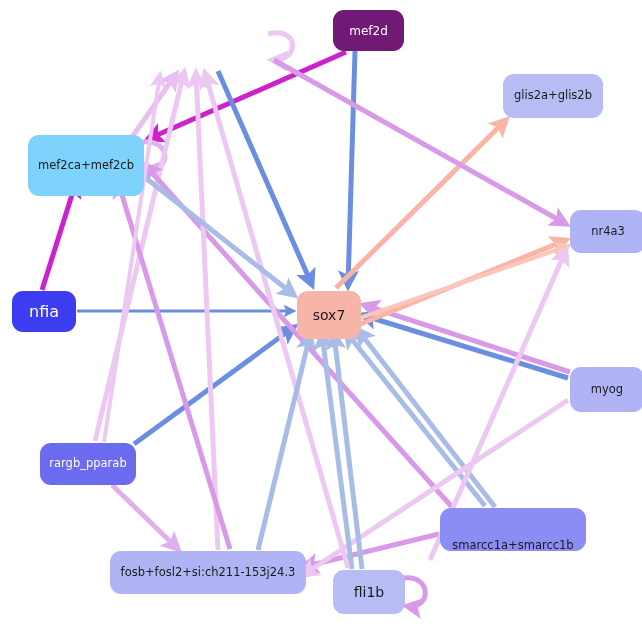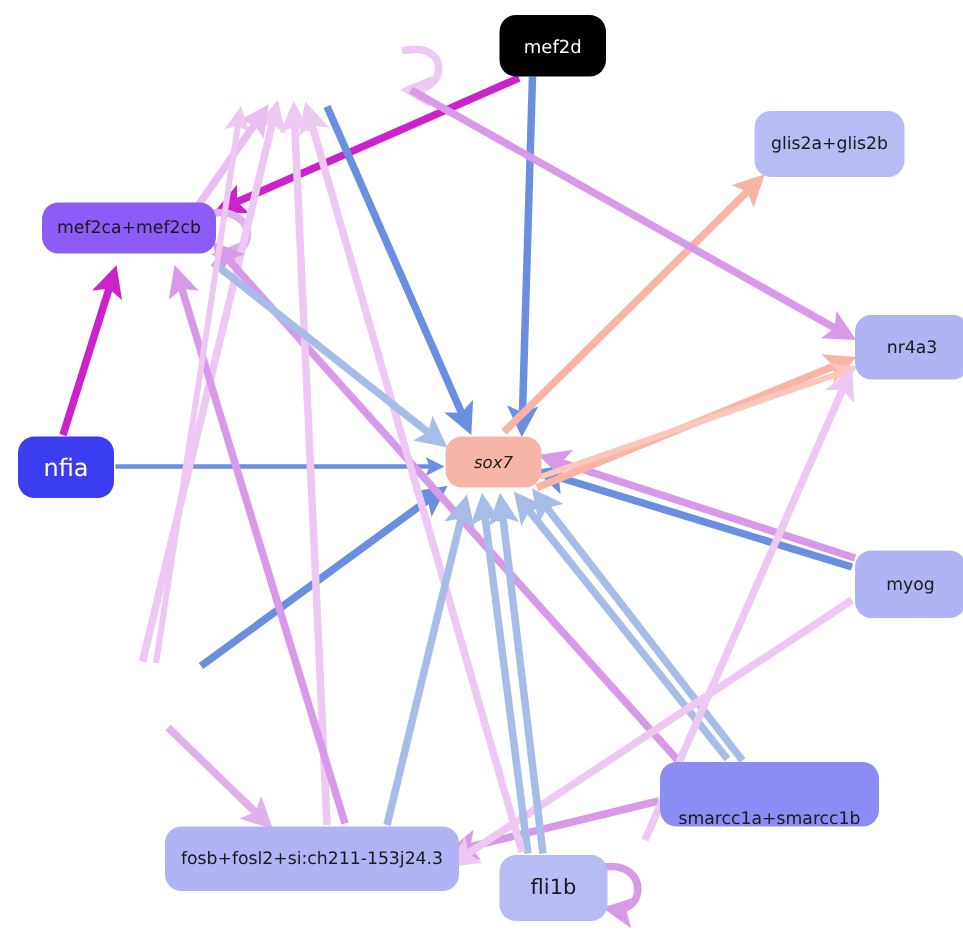--- a/index.html
+++ b/index.html
@@ -72,40 +72,43 @@
       <path d="M 336 288 L 506 120" stroke="#f9b4a6" stroke-width="5" fill="none" stroke-linecap="butt" marker-end="url(#ah-6)"></path>
       <path d="M 358 325 L 566 240" stroke="#f9b4a6" stroke-width="5" fill="none" stroke-linecap="butt" marker-end="url(#ah-6)"></path>
       <path d="M 360 318 L 568 246" stroke="#fbc6bb" stroke-width="4" fill="none" stroke-linecap="butt" marker-end="url(#ah-7)"></path>
       <path d="M 274 60 L 566 224" stroke="#d89ae8" stroke-width="5" fill="none" stroke-linecap="butt" marker-end="url(#ah-4)"></path>
       <path d="M 142 175 L 294 295" stroke="#a8bce8" stroke-width="5" fill="none" stroke-linecap="butt" marker-end="url(#ah-5)"></path>
       <path d="M 430 560 L 566 250" stroke="#edc8f2" stroke-width="5" fill="none" stroke-linecap="butt" marker-end="url(#ah-2)"></path>
       <path d="M 130 140 L 176 74" stroke="#e8bff0" stroke-width="5" fill="none" stroke-linecap="butt" marker-end="url(#ah-8)"></path>
       <path d="M 230 549 L 118 182" stroke="#d89ae8" stroke-width="5" fill="none" stroke-linecap="butt" marker-end="url(#ah-4)"></path>
       <path d="M 104 442 L 160 75" stroke="#edc8f2" stroke-width="4" fill="none" stroke-linecap="butt" marker-end="url(#ah-2)"></path>
     </svg>
-    <div class="node" style="left: 333px; top: 10px; width: 71px; height: 41px; background: #000000; color: rgb(255, 255, 255); font-size: 12px;">
+    <div class="node" style="left: 333px; top: 10px; width: 71px; height: 41px; background: #701a75; color: rgb(255, 255, 255); font-size: 12px;">
       <span>mef2d</span>
     </div>
     <div class="node" style="left: 463px; top: 74px; width: 100px; height: 44px; background: rgb(184, 188, 245); color: rgb(26, 26, 26); font-size: 11.5px; margin-left: 40px;">
       <span>glis2a+glis2b</span>
     </div>
-    <div class="node" style="left: 28px; top: 135px; width: 116px; height: 34px; background: #8b5cf6; color: rgb(26, 26, 26); font-size: 11.5px;">
+    <div class="node" style="left: 28px; top: 135px; width: 116px; height: 61px; background: #7dd3fc; color: rgb(26, 26, 26); font-size: 11.5px;">
       <span>mef2ca+mef2cb</span>
     </div>
     <div class="node" style="left: 570px; top: 210px; width: 76px; height: 43px; background: rgb(176, 180, 245); color: rgb(26, 26, 26); font-size: 11.5px;">
       <span>nr4a3</span>
     </div>
     <div class="node" style="left: 12px; top: 291px; width: 64px; height: 41px; background: rgb(60, 60, 240); color: rgb(255, 255, 255); font-size: 16px;">
       <span>nfia</span>
     </div>
-    <div class="node" style="left: 297px; top: 291px; width: 64px; height: 34px; background: rgb(247, 181, 170); color: rgb(26, 26, 26); font-size: 11px; font-style: italic;">
+    <div class="node" style="left: 297px; top: 291px; width: 64px; height: 48px; background: rgb(247, 181, 170); color: rgb(26, 26, 26); font-size: 14px;">
       <span>sox7</span>
     </div>
     <div class="node" style="left: 570px; top: 367px; width: 74px; height: 45px; background: rgb(176, 180, 245); color: rgb(26, 26, 26); font-size: 11.5px;">
       <span>myog</span>
+    </div>
+    <div class="node" style="left: 40px; top: 443px; width: 96px; height: 42px; background: rgb(107, 107, 240); color: rgb(255, 255, 255); font-size: 11.5px;">
+      <span>rargb_pparab</span>
     </div>
     <div class="node" style="left: 440px; top: 508px; width: 146px; height: 43px; background: rgb(140, 140, 245); color: rgb(26, 26, 26); font-size: 11.5px; align-items: flex-end;">
       <span>smarcc1a+smarcc1b</span>
     </div>
     <div class="node" style="left: 110px; top: 551px; width: 196px; height: 43px; background: rgb(176, 180, 245); color: rgb(26, 26, 26); font-size: 11.5px;">
       <span>fosb+fosl2+si:ch211-153j24.3</span>
     </div>
     <div class="node" style="left: 333px; top: 570px; width: 72px; height: 44px; background: rgb(184, 188, 245); color: rgb(26, 26, 26); font-size: 14px;">
       <span>fli1b</span>
     </div>

